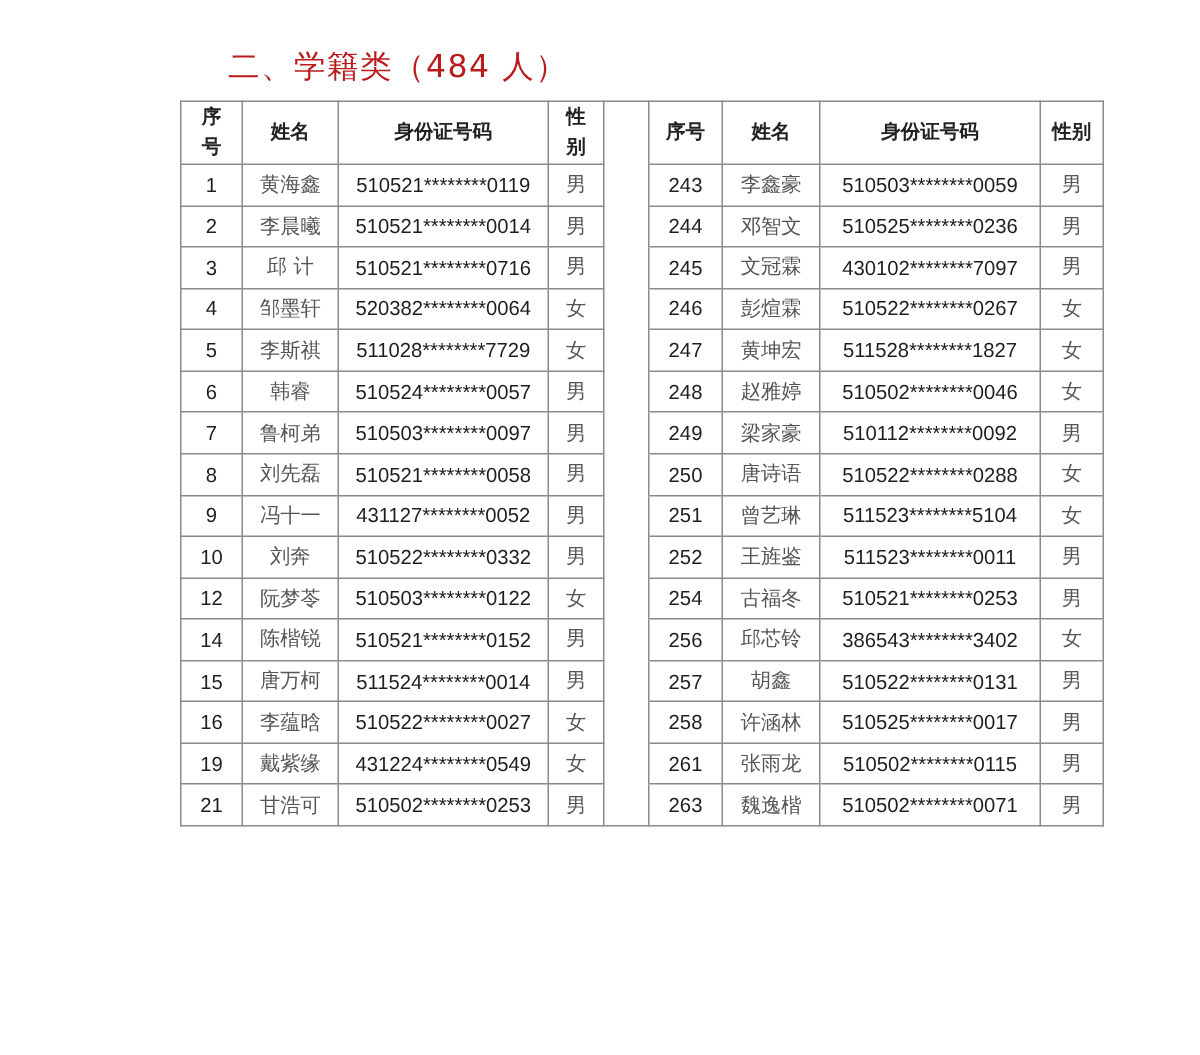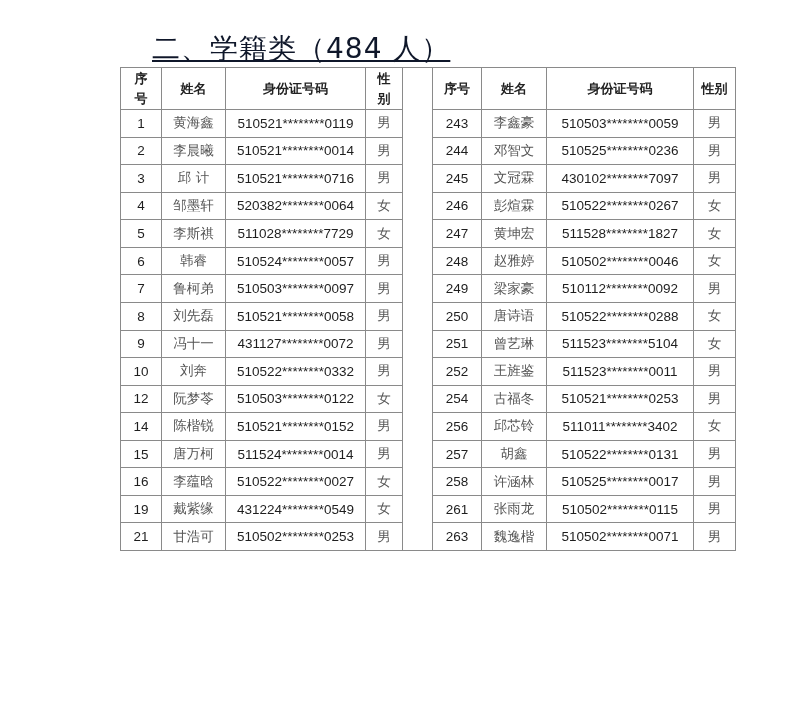--- a/index.html
+++ b/index.html
@@ -1,19 +1,19 @@
 <!DOCTYPE html>
 <html><head>
 <meta charset="utf-8">
 <style>
   html, body { margin:0; padding:0; background:#ffffff; }
   body { width:800px; height:703px; position:relative; overflow:hidden;
          font-family:"Liberation Sans","DejaVu Sans",sans-serif; color:#222; }
-  .title { position:absolute; left:152px; top:30px; font-size:28px; letter-spacing:1px;
-           font-family:"DejaVu Sans",sans-serif; color:#0f172a;text-decoration:underline; }
+  .title { position:absolute; left:152px; top:30px; font-size:21px; letter-spacing:1px;
+           font-family:"DejaVu Sans",sans-serif; color:#b91c1c; }
   table.roster { position:absolute; left:120px; top:67px; border-collapse:collapse;
                  table-layout:fixed; }
   table.roster td, table.roster th { border:1px solid #8a8a8a; padding:0; text-align:center;
                  vertical-align:middle; }
   table.roster th { height:41px; font-weight:bold; font-size:13px;
                     font-family:"DejaVu Sans",sans-serif; color:#222; line-height:20px; }
   table.roster td { height:26.57px; font-size:13.5px; }
   td.seq, td.id { font-family:"Liberation Sans",sans-serif; color:#1e1e1e; }
   td.name, td.gender { font-family:"DejaVu Serif",serif; color:#555; font-size:13px; }
   td.gap, th.gap { border-top:none !important; border-bottom:none !important; }
@@ -137,21 +137,21 @@
         <td class="gender">男</td>
         <td class="gap"></td>
         <td class="seq">250</td>
         <td class="name">唐诗语</td>
         <td class="id">510522********0288</td>
         <td class="gender">女</td>
       </tr>
       <tr>
         <td class="seq">9</td>
         <td class="name">冯十一</td>
-        <td class="id">431127********0072</td>
+        <td class="id">431127********0052</td>
         <td class="gender">男</td>
         <td class="gap"></td>
         <td class="seq">251</td>
         <td class="name">曾艺琳</td>
         <td class="id">511523********5104</td>
         <td class="gender">女</td>
       </tr>
       <tr>
         <td class="seq">10</td>
         <td class="name">刘奔</td>
@@ -175,21 +175,21 @@
         <td class="gender">男</td>
       </tr>
       <tr>
         <td class="seq">14</td>
         <td class="name">陈楷锐</td>
         <td class="id">510521********0152</td>
         <td class="gender">男</td>
         <td class="gap"></td>
         <td class="seq">256</td>
         <td class="name">邱芯铃</td>
-        <td class="id">511011********3402</td>
+        <td class="id">386543********3402</td>
         <td class="gender">女</td>
       </tr>
       <tr>
         <td class="seq">15</td>
         <td class="name">唐万柯</td>
         <td class="id">511524********0014</td>
         <td class="gender">男</td>
         <td class="gap"></td>
         <td class="seq">257</td>
         <td class="name">胡鑫</td>

